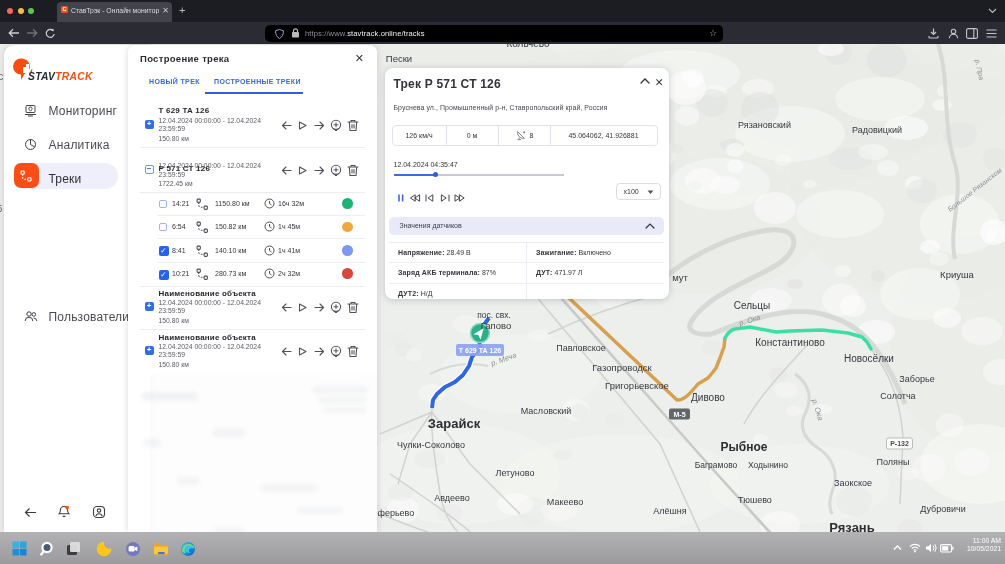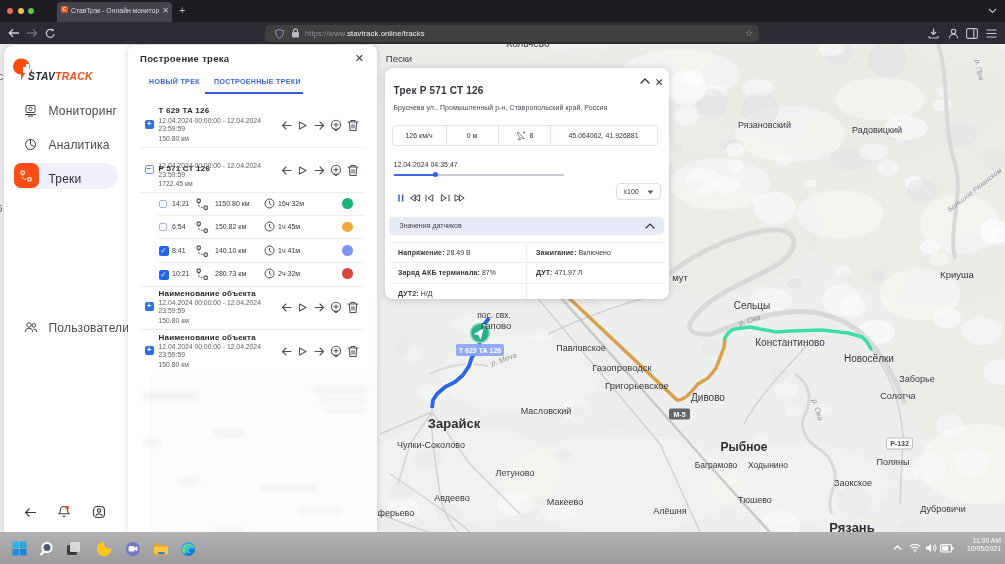--- a/index.html
+++ b/index.html
@@ -7,21 +7,21 @@
 
 #browser{position:absolute;left:0;top:0;width:1005px;height:44px;background:#1c1c23;z-index:50}
 #tabbar{position:absolute;left:0;top:0;width:1005px;height:22px;background:#1c1c23}
 .light{position:absolute;top:8px;width:6px;height:6px;border-radius:50%}
 #tab{position:absolute;left:57px;top:2px;width:115px;height:20px;background:#43434c;border-radius:4px 4px 0 0;overflow:hidden}
 #tab .fav{position:absolute;left:4px;top:3.5px;width:7px;height:7px;border-radius:1.5px;background:#f1511b;color:#fff;font-size:5.5px;font-weight:bold;text-align:center;line-height:7px}
 #tab .ttl{position:absolute;left:14px;top:5px;font-size:6.8px;color:#dcdce0;white-space:nowrap;width:88px;overflow:hidden}
 #tab .cx{position:absolute;right:3px;top:4px;font-size:8px;color:#c9c9cf}
 #plus{position:absolute;left:179px;top:4px;font-size:11px;color:#b9b9c0;font-weight:300}
 #navbar{position:absolute;left:0;top:22px;width:1005px;height:22px;background:#2b2b33}
-#urlbar{position:absolute;left:265px;top:2.5px;width:494px;height:17px;background:#404040;border-radius:5px;color:#8f8f99}
+#urlbar{position:absolute;left:265px;top:2.5px;width:458px;height:17px;background:#000000;border-radius:5px;color:#8f8f99}
 #urlbar .ut{position:absolute;left:40px;top:4.5px;font-size:7.6px;letter-spacing:.1px}
 #urlbar .ut b{color:#f2f2f4;font-weight:normal}
 #urlbar .star{position:absolute;right:6px;top:3px;font-size:9px;color:#a9a9b2}
 
 #app{position:absolute;left:0;top:44px;width:1005px;height:488px;background:#edefec;overflow:hidden}
 #mapsvg{position:absolute;left:0;top:0}
 
 #sidebar{position:absolute;left:4px;top:1px;width:146px;height:487px;background:#fff;border-radius:10px 0 0 0;box-shadow:0 0 6px rgba(40,40,60,.18)}
 #logo{position:absolute;left:0;top:0;width:121px;height:50px}
 #logotext{position:absolute;left:24px;top:25.5px;font-size:10.3px;font-weight:bold;font-style:italic;letter-spacing:.3px;transform:scaleY(1.05)}
@@ -50,21 +50,21 @@
 .srow{position:absolute;left:0;width:249px;height:23.4px}
 .cb{position:absolute;left:30.5px;top:7.5px;width:8px;height:8px;border-radius:2px;border:1px solid #9db4f0;background:#fff}
 .cbc{position:absolute;left:30.5px;top:7.5px;width:10px;height:10px;border-radius:2px;background:#2563eb;color:#fff;font-size:7.5px;line-height:10px;text-align:center}
 .stime{position:absolute;left:44px;top:8px;font-size:7px;color:#33333b}
 .skm{position:absolute;left:87px;top:8px;font-size:7px;color:#33333b}
 .sdur{position:absolute;left:150px;top:8px;font-size:7px;color:#33333b}
 .sico{position:absolute;top:6px}
 .dot{position:absolute;left:214px;top:6.3px;width:10.5px;height:10.5px;border-radius:50%}
 
 #panel3{position:absolute;left:384.5px;top:23.5px;width:284px;height:231px;background:#fff;border-radius:8px;box-shadow:0 1px 7px rgba(40,40,60,.22)}
-#p3t{position:absolute;left:9px;top:17px;font-size:10px;font-weight:bold;color:#33333b;letter-spacing:.2px}
+#p3t{position:absolute;left:9px;top:9px;font-size:12px;font-weight:bold;color:#33333b;letter-spacing:.2px}
 #p3x{position:absolute;right:5px;top:8px;font-size:10.5px;color:#33333b}
 #p3addr{position:absolute;left:9px;top:36px;font-size:6.9px;color:#45454d;letter-spacing:.1px}
 #statbox{position:absolute;left:7px;top:57px;width:266px;height:21px;border:1px solid #e2e2ea;border-radius:4px;display:flex}
 .stc{flex:1;border-right:1px solid #e2e2ea;display:flex;align-items:center;justify-content:center;font-size:7px;color:#33333b}
 #p3date{position:absolute;left:9px;top:93px;font-size:7px;color:#33333b}
 #slider{position:absolute;left:9px;top:106px;width:170px;height:2px;background:#c9c9d4}
 #sliderb{position:absolute;left:0;top:0;width:41px;height:2px;background:#3a6ae8}
 #sliderdot{position:absolute;left:39px;top:-1.5px;width:5px;height:5px;border-radius:50%;background:#2e5fe0}
 #controls{position:absolute;left:13px;top:120.5px;height:8px}
 #speedbox{position:absolute;left:231px;top:115px;width:45px;height:17px;border:1px solid #dcdce4;border-radius:4px;font-size:7px;color:#33333b}
@@ -358,21 +358,21 @@
   <div id="miact">
         <span class="micoact">
     <svg width="12" height="12" viewBox="0 0 12 12" fill="none" stroke="#fff" stroke-width="1.1">
             <rect x="1" y="1" width="3.2" height="3.2" rx="0.8"></rect>
             <rect x="7.8" y="7.8" width="3.2" height="3.2" rx="0.8"></rect>
             <path d="M2.6,4.2 v3 a2,2 0 0 0 2,2 h3.2" stroke-dasharray="1.6 1.2"></path>
           </svg>
     </span>
         <span class="mlb" style="color:#2f2f38">Треки</span>
       </div>
-  <div class="mi" style="top:268px">
+  <div class="mi" style="top:257px">
         <span class="mico">
     <svg width="14" height="13" viewBox="0 0 14 13" fill="none" stroke="#41414b" stroke-width="1">
             <circle cx="5" cy="4" r="2.2"></circle>
             <path d="M1.2,11 a3.8,3.8 0 0 1 7.6,0"></path>
             <circle cx="9.8" cy="4.4" r="1.8"></circle>
             <path d="M9.5,8 a3.2,3.2 0 0 1 3.3,3"></path>
           </svg>
     </span>
         <span class="mlb">Пользователи</span>
       </div>

